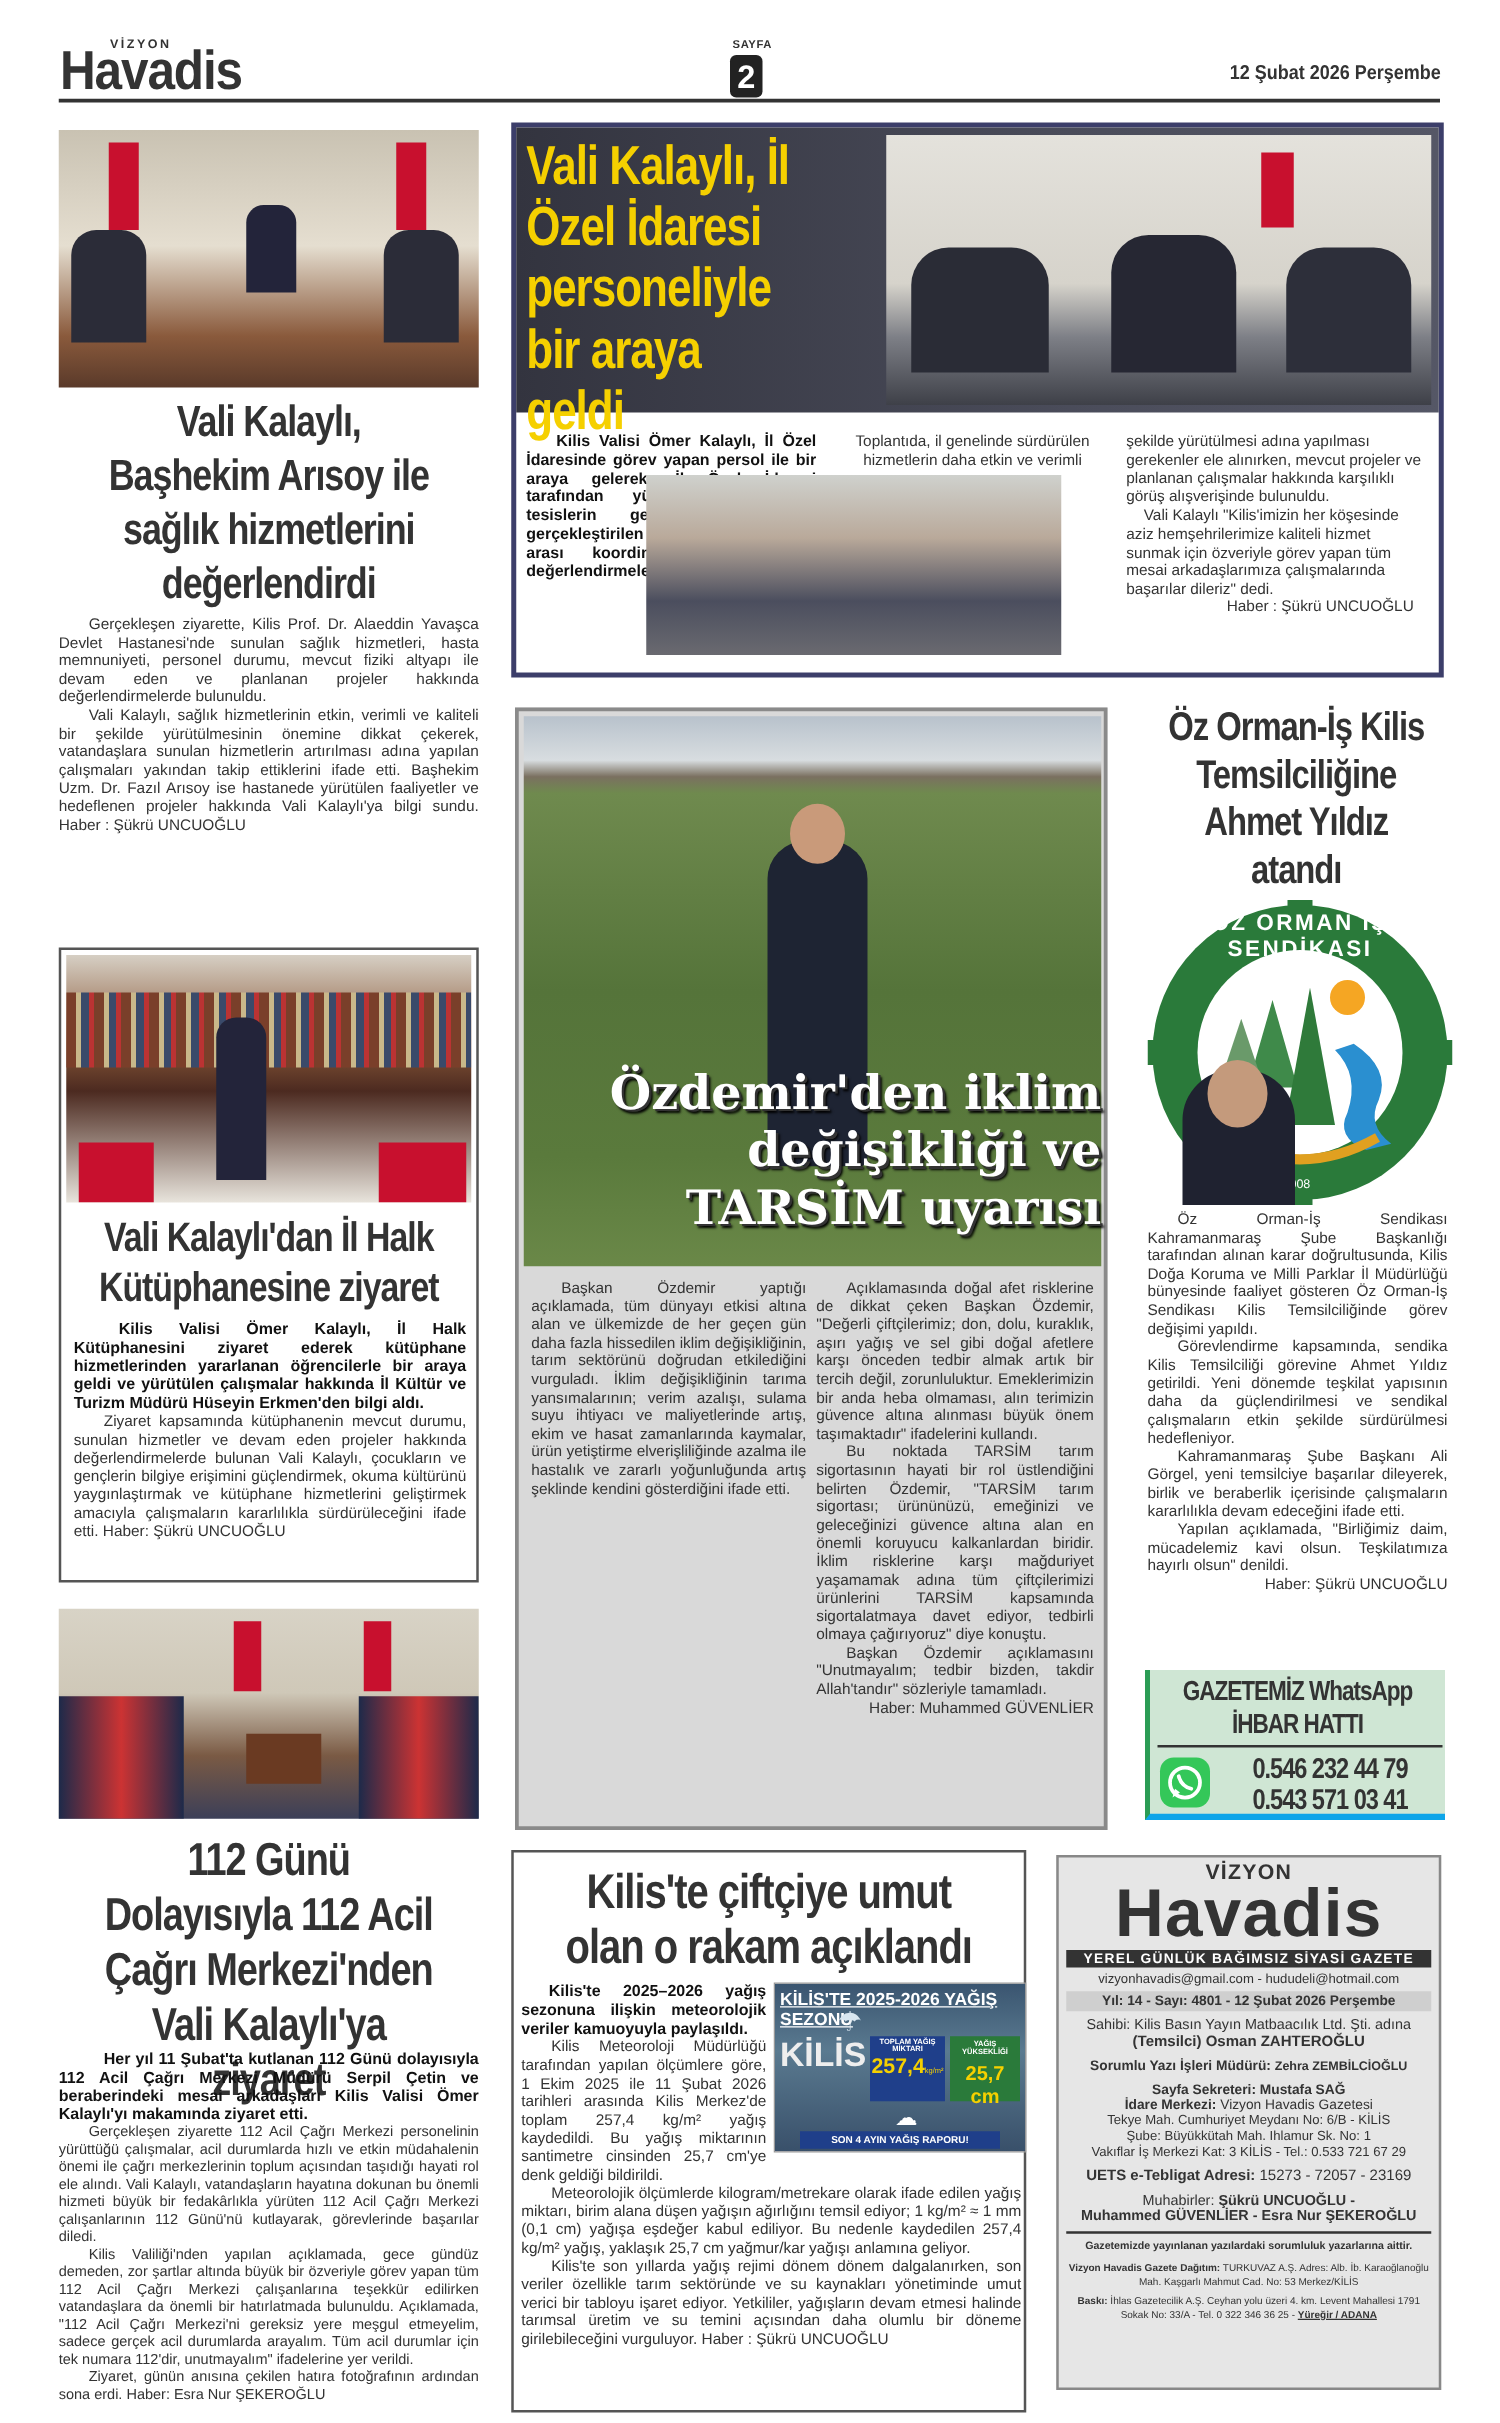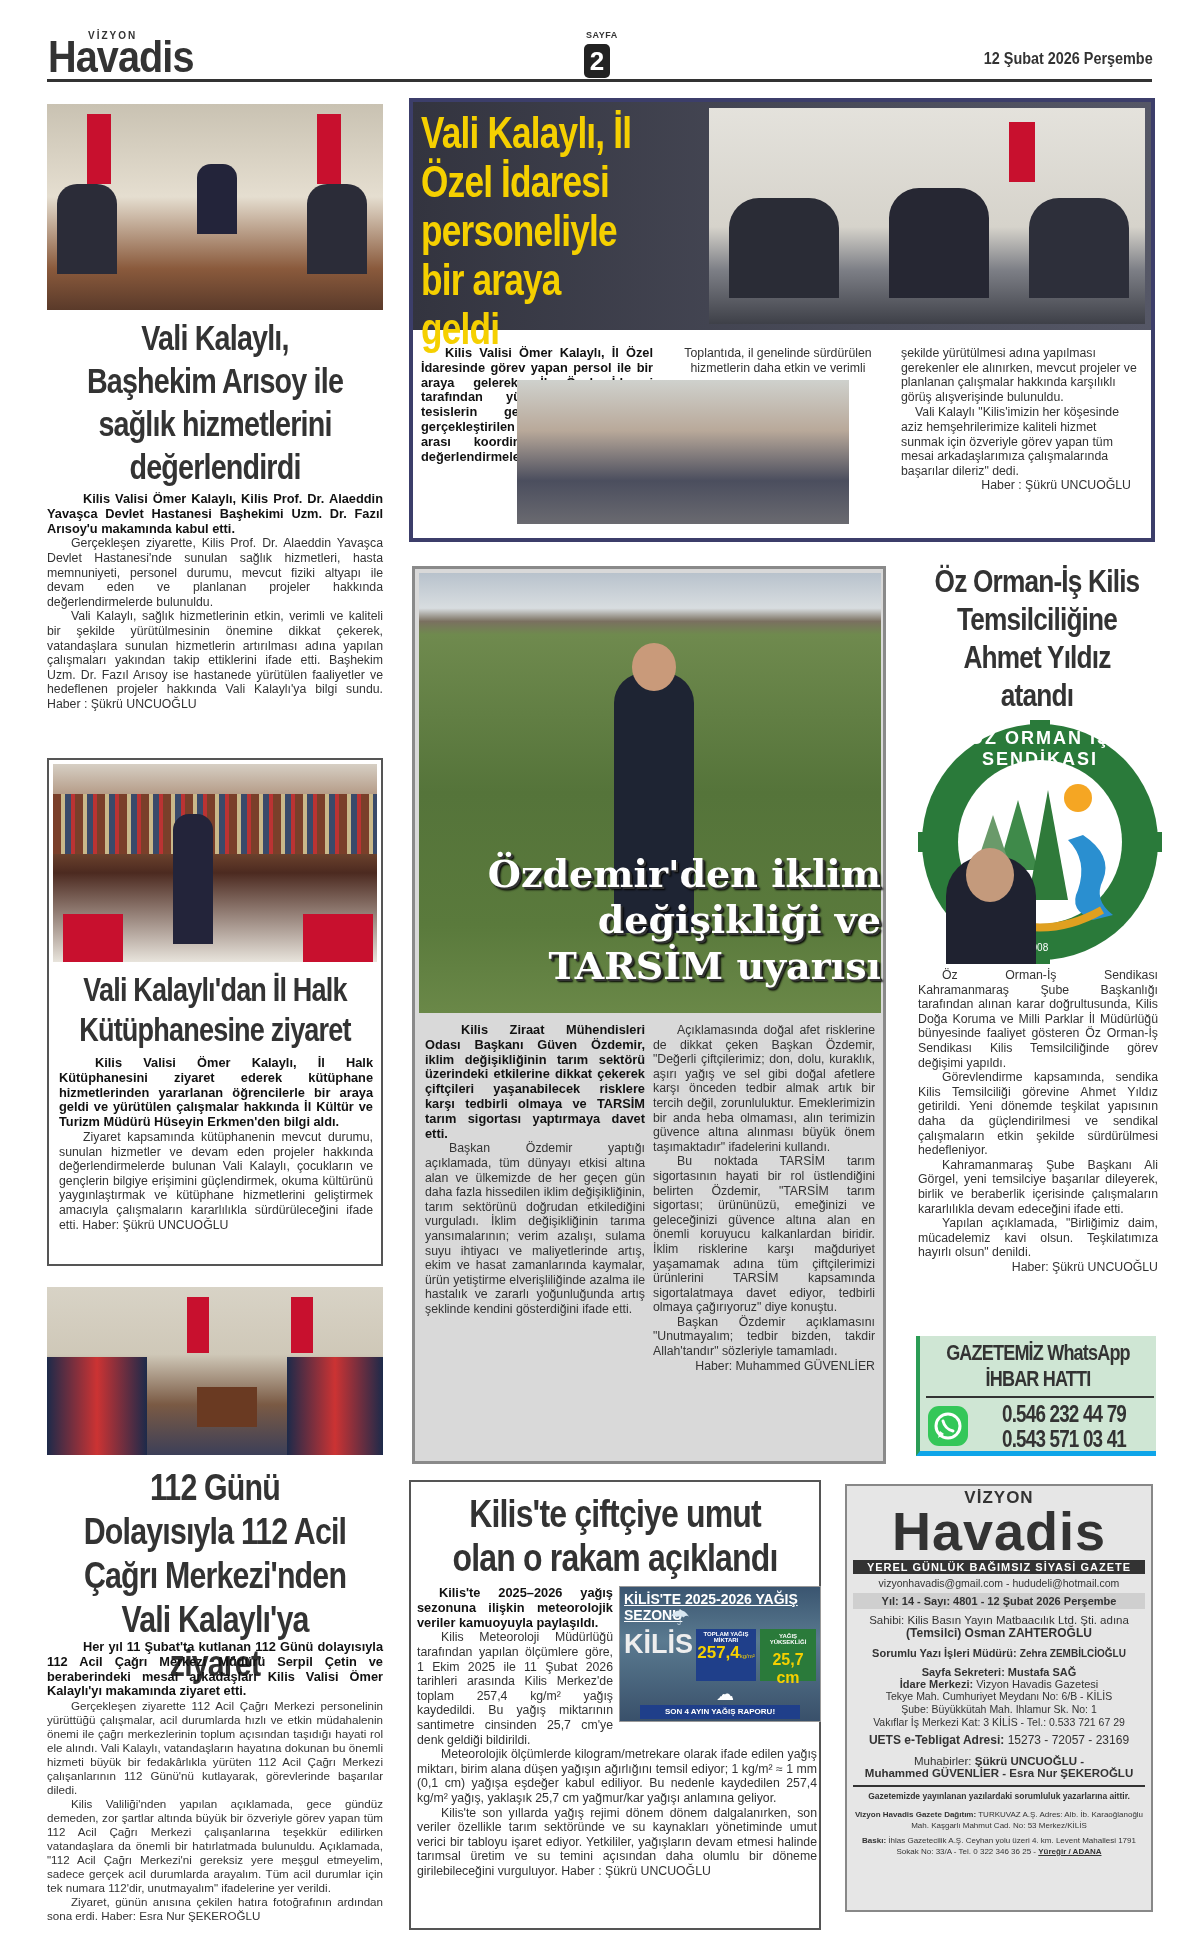--- a/index.html
+++ b/index.html
@@ -74,21 +74,20 @@
 
 <div class="photo" id="c1-photo">
   <div class="abs" style="left:40px;top:10px;width:24px;height:70px;background:#c8102e"></div>
   <div class="abs" style="left:270px;top:10px;width:24px;height:70px;background:#c8102e"></div>
   <div class="abs" style="left:150px;top:60px;width:40px;height:70px;background:#23243a;border-radius:14px 14px 0 0"></div>
   <div class="abs" style="left:10px;top:80px;width:60px;height:90px;background:#2b2c38;border-radius:20px 20px 0 0"></div>
   <div class="abs" style="left:260px;top:80px;width:60px;height:90px;background:#2b2c38;border-radius:20px 20px 0 0"></div>
 </div>
 <div class="abs hl" style="left:47px;top:316px;width:336px;font-size:35px;line-height:43px">Vali Kalaylı, Başhekim Arısoy ile sağlık hizmetlerini değerlendirdi</div>
 <div class="abs" style="left:47px;top:492px;width:336px">
-  <div class="lead">Kilis Valisi Ömer Kalaylı, Kilis Prof. Dr. Alaeddin Yavaşca Devlet Hastanesi Başhekimi Uzm. Dr. Fazıl Arısoy'u makamında kabul etti.</div>
   <div class="body">
     <p>Gerçekleşen ziyarette, Kilis Prof. Dr. Alaeddin Yavaşca Devlet Hastanesi'nde sunulan sağlık hizmetleri, hasta memnuniyeti, personel durumu, mevcut fiziki altyapı ile devam eden ve planlanan projeler hakkında değerlendirmelerde bulunuldu.</p>
     <p>Vali Kalaylı, sağlık hizmetlerinin etkin, verimli ve kaliteli bir şekilde yürütülmesinin önemine dikkat çekerek, vatandaşlara sunulan hizmetlerin artırılması adına yapılan çalışmaları yakından takip ettiklerini ifade etti. Başhekim Uzm. Dr. Fazıl Arısoy ise hastanede yürütülen faaliyetler ve hedeflenen projeler hakkında Vali Kalaylı'ya bilgi sundu. Haber : Şükrü UNCUOĞLU</p>
   </div>
 </div>
 
 <div class="abs" id="c2">
   <div class="abs" id="c2-top">
     <div class="abs" id="c2-title">Vali Kalaylı, İl Özel İdaresi personeliyle bir araya geldi</div>
     <div class="photo" id="c2-photo">
@@ -124,21 +123,20 @@
   </div>
 </div>
 
 <div class="abs" id="c4">
   <div class="photo" id="c4-photo">
     <div class="abs" style="left:195px;top:100px;width:80px;height:260px;background:#1e2433;border-radius:30px 30px 6px 6px"></div>
     <div class="abs" style="left:213px;top:70px;width:44px;height:48px;background:#c99a7a;border-radius:50%"></div>
   </div>
   <div class="abs" id="c4-title">Özdemir'den iklim değişikliği ve TARSİM uyarısı</div>
   <div class="abs" id="c4-colA">
-    <div class="lead">Kilis Ziraat Mühendisleri Odası Başkanı Güven Özdemir, iklim değişikliğinin tarım sektörü üzerindeki etkilerine dikkat çekerek çiftçileri yaşanabilecek risklere karşı tedbirli olmaya ve TARSİM tarım sigortası yaptırmaya davet etti.</div>
     <div class="body">
       <p>Başkan Özdemir yaptığı açıklamada, tüm dünyayı etkisi altına alan ve ülkemizde de her geçen gün daha fazla hissedilen iklim değişikliğinin, tarım sektörünü doğrudan etkilediğini vurguladı. İklim değişikliğinin tarıma yansımalarının; verim azalışı, sulama suyu ihtiyacı ve maliyetlerinde artış, ekim ve hasat zamanlarında kaymalar, ürün yetiştirme elverişliliğinde azalma ile hastalık ve zararlı yoğunluğunda artış şeklinde kendini gösterdiğini ifade etti.</p>
     </div>
   </div>
   <div class="abs body" id="c4-colB">
     <p>Açıklamasında doğal afet risklerine de dikkat çeken Başkan Özdemir, "Değerli çiftçilerimiz; don, dolu, kuraklık, aşırı yağış ve sel gibi doğal afetlere karşı önceden tedbir almak artık bir tercih değil, zorunluluktur. Emeklerimizin bir anda heba olmaması, alın terimizin güvence altına alınması büyük önem taşımaktadır" ifadelerini kullandı.</p>
     <p>Bu noktada TARSİM tarım sigortasının hayati bir rol üstlendiğini belirten Özdemir, "TARSİM tarım sigortası; ürününüzü, emeğinizi ve geleceğinizi güvence altına alan en önemli koruyucu kalkanlardan biridir. İklim risklerine karşı mağduriyet yaşamamak adına tüm çiftçilerimizi ürünlerini TARSİM kapsamında sigortalatmaya davet ediyor, tedbirli olmaya çağırıyoruz" diye konuştu.</p>
     <p>Başkan Özdemir açıklamasını "Unutmayalım; tedbir bizden, takdir Allah'tandır" sözleriyle tamamladı.</p>
     <div class="byline">Haber: Muhammed GÜVENLİER</div>
   </div>

